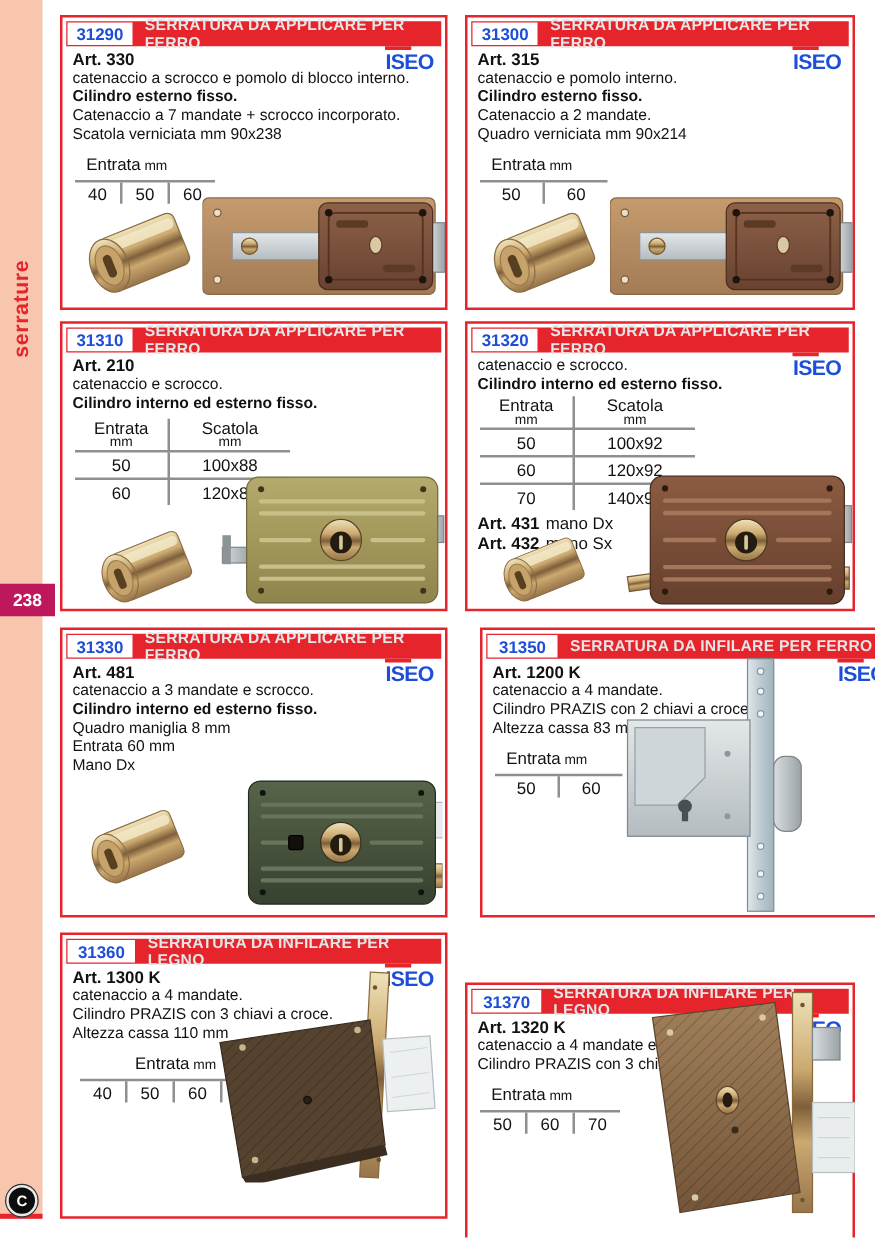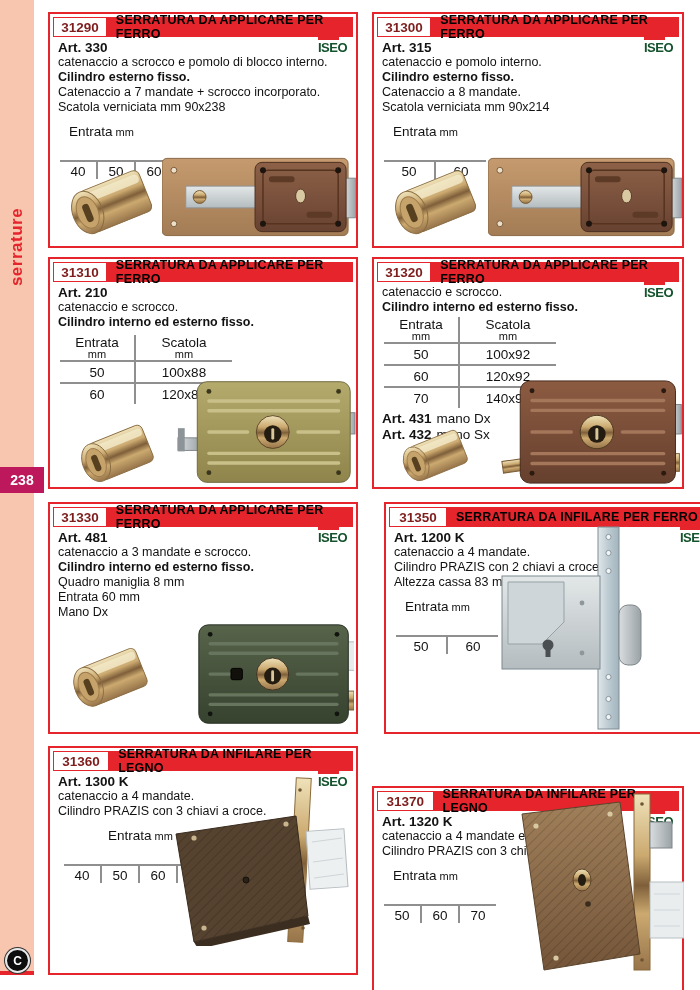--- a/index.html
+++ b/index.html
@@ -12,35 +12,35 @@
   .page-num{position:absolute;left:0;top:467px;width:44px;height:26px;background:#be185d;color:#fff;
     font-weight:bold;font-size:14px;display:flex;align-items:center;justify-content:center;}
   .sidebar-endline{position:absolute;left:0;top:971px;width:34px;height:4px;background:#e5242c;}
   .corner-logo{position:absolute;left:5px;top:948px;width:21px;height:21px;border-radius:50%;
     background:#0d0d0d;color:#fff;font-weight:bold;font-size:12px;display:flex;align-items:center;justify-content:center;
     border:2px solid #e9e9e9;box-shadow:0 0 0 1px #333;}
 
   
   .cell{position:absolute;background:#fff;border:2px solid #e5242c;box-sizing:border-box;}
   .hdr{display:flex;align-items:stretch;background:#e5242c;margin:3px;height:20px;}
-  .code{background:#fff;color:#7f1d1d;font-weight:bold;font-size:13.5px;width:56px;margin:1px;
+  .code{background:#fff;color:#1d4ed8;font-weight:bold;font-size:13.5px;width:56px;margin:1px;
     display:flex;align-items:center;justify-content:center;}
-  .hdr-title{color:#000000;font-weight:bold;font-size:12.5px;display:flex;align-items:center;padding-left:9px;letter-spacing:.2px;}
+  .hdr-title{color:#e5e5e5;font-weight:bold;font-size:12.5px;display:flex;align-items:center;padding-left:9px;letter-spacing:.2px;}
 
   .art{font-weight:bold;font-size:13.5px;margin:3px 0 0 8px;}
   .desc{font-size:12.5px;line-height:15px;margin:0 0 0 8px;}
   .desc .b{font-weight:bold;}
-  .iseo{position:absolute;top:27px;right:9px;font-weight:bold;font-size:13px;letter-spacing:-.5px;color:#14532d;line-height:1;}
+  .iseo{position:absolute;top:27px;right:9px;font-weight:bold;font-size:17px;letter-spacing:-.5px;color:#1d4ed8;line-height:1;}
   .iseo::before{content:"";position:absolute;left:0;top:-4px;width:21px;height:3px;background:#e5242c;}
 
   
   .ent{display:inline-block;margin:9px 0 0 10px;font-size:13.5px;}
   .ent-head{padding:0 6px 2px 9px;}
   .ent-unit{font-size:11px;margin-left:3px;}
-  .ent-row{display:flex;border-top:2px solid #8f8f8f;margin-top:19px;}
+  .ent-row{display:flex;border-top:2px solid #8f8f8f;margin-top:3px;}
   .ent-row span{min-width:36px;text-align:center;padding-top:2px;border-left:2px solid #8f8f8f;}
   .ent-row span:first-child{border-left:none;}
   .wide .ent-row span{min-width:50px;}
 
   
   .dim{border-collapse:collapse;margin:5px 0 0 10px;font-size:13.5px;text-align:center;}
   .dim th{font-weight:normal;padding:0 8px;}
   .dim .unit{font-size:11px;display:block;margin-top:-2px;}
   .dim th:first-child,.dim td:first-child{border-right:2px solid #8f8f8f;min-width:58px;}
   .dim td:last-child{min-width:80px;}
@@ -176,22 +176,22 @@
 <section class="cell" style="left:372px;top:12px;width:312px;height:236px">
   <div class="hdr">
     <span class="code">31300</span>
     <span class="hdr-title">SERRATURA DA APPLICARE PER FERRO</span>
   </div>
   <span class="iseo">ISEO</span>
   <div class="art">Art. 315</div>
   <div class="desc">
     <div>catenaccio e pomolo interno.</div>
     <div class="b">Cilindro esterno fisso.</div>
-    <div>Catenaccio a 8 mandate.</div>
-    <div>Scatola verniciata mm 90x214</div>
+    <div>Catenaccio a 2 mandate.</div>
+    <div>Quadro verniciata mm 90x214</div>
   </div>
   <div class="ent wide">
     <div class="ent-head">
       <span>Entrata</span><span class="ent-unit">mm</span>
     </div>
     <div class="ent-row">
       <span>50</span>
       <span>60</span>
     </div>
   </div>
@@ -405,20 +405,21 @@
 <section class="cell" style="left:48px;top:746px;width:310px;height:229px">
   <div class="hdr">
     <span class="code">31360</span>
     <span class="hdr-title">SERRATURA DA INFILARE PER LEGNO</span>
   </div>
   <span class="iseo">ISEO</span>
   <div class="art">Art. 1300 K</div>
   <div class="desc">
     <div>catenaccio a 4 mandate.</div>
     <div>Cilindro PRAZIS con 3 chiavi a croce.</div>
+    <div>Altezza cassa 110 mm</div>
   </div>
   <div class="ent" style="margin-left:14px">
     <div class="ent-head" style="text-align:center">
       <span>Entrata</span><span class="ent-unit">mm</span>
     </div>
     <div class="ent-row">
       <span>40</span>
       <span>50</span>
       <span>60</span>
       <span>70</span>

